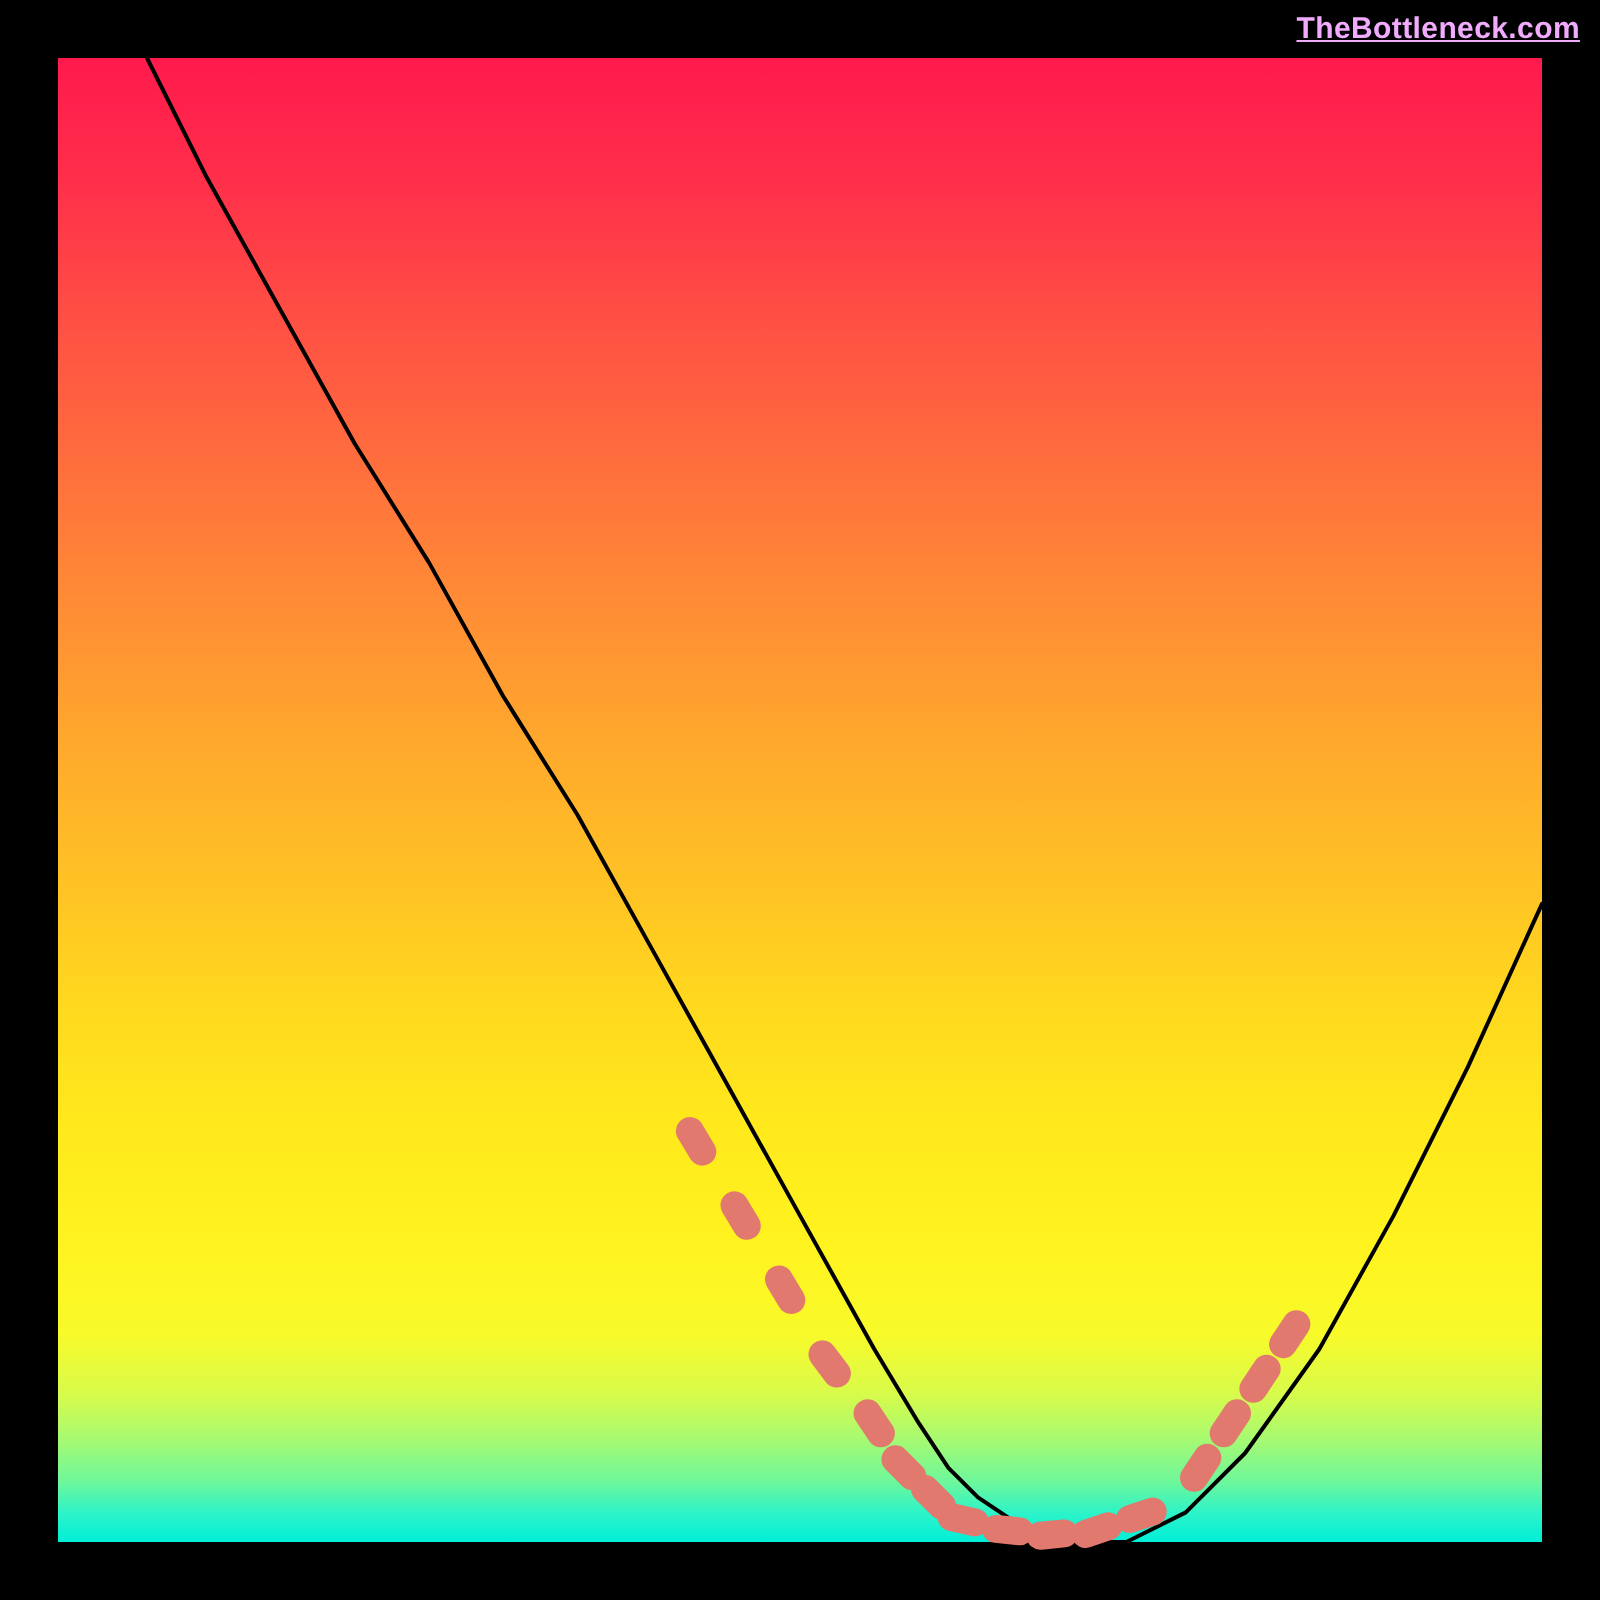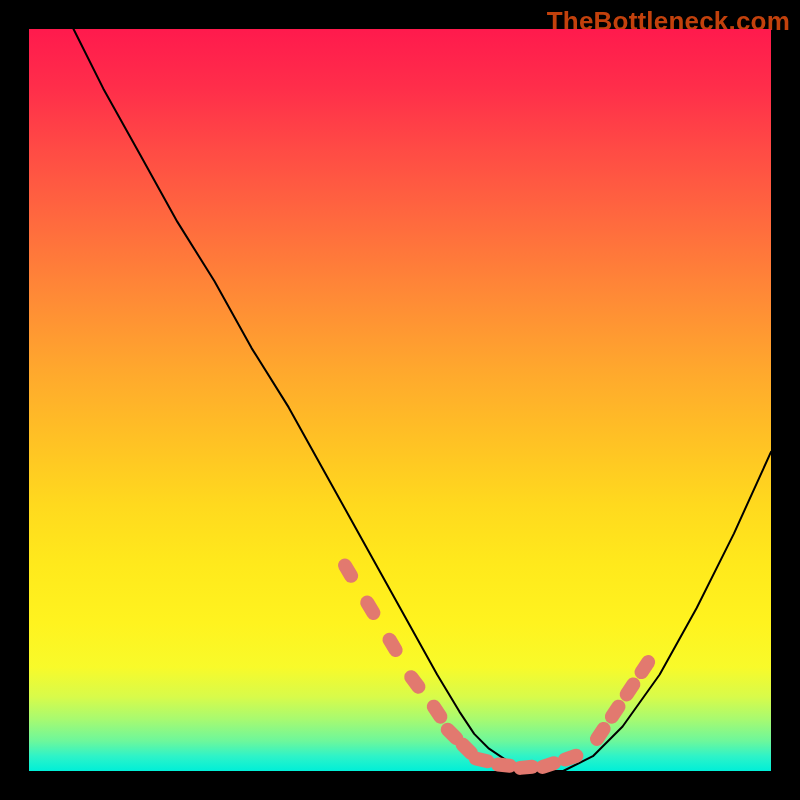--- a/index.html
+++ b/index.html
@@ -40,25 +40,26 @@
       #d8fb4a 90%,
       #a8fa70 93%,
       #6cf79c 96%,
       #2ef3c8 98%,
       #00efd8 100%);
   }
   .watermark {
     position: absolute;
     top: 6px;
     right: 10px;
-    font-size: 26px;
+    font-size: 15px;
     font-weight: 600;
-    color: #c2410c;
+    color: #f0abfc;
     letter-spacing: 0.2px;
     user-select: none;
+    text-decoration: underline;
   }
   svg.curve {
     position: absolute;
     left: 0;
     top: 0;
     width: 742px;
     height: 742px;
     overflow: visible;
   }
 </style>

